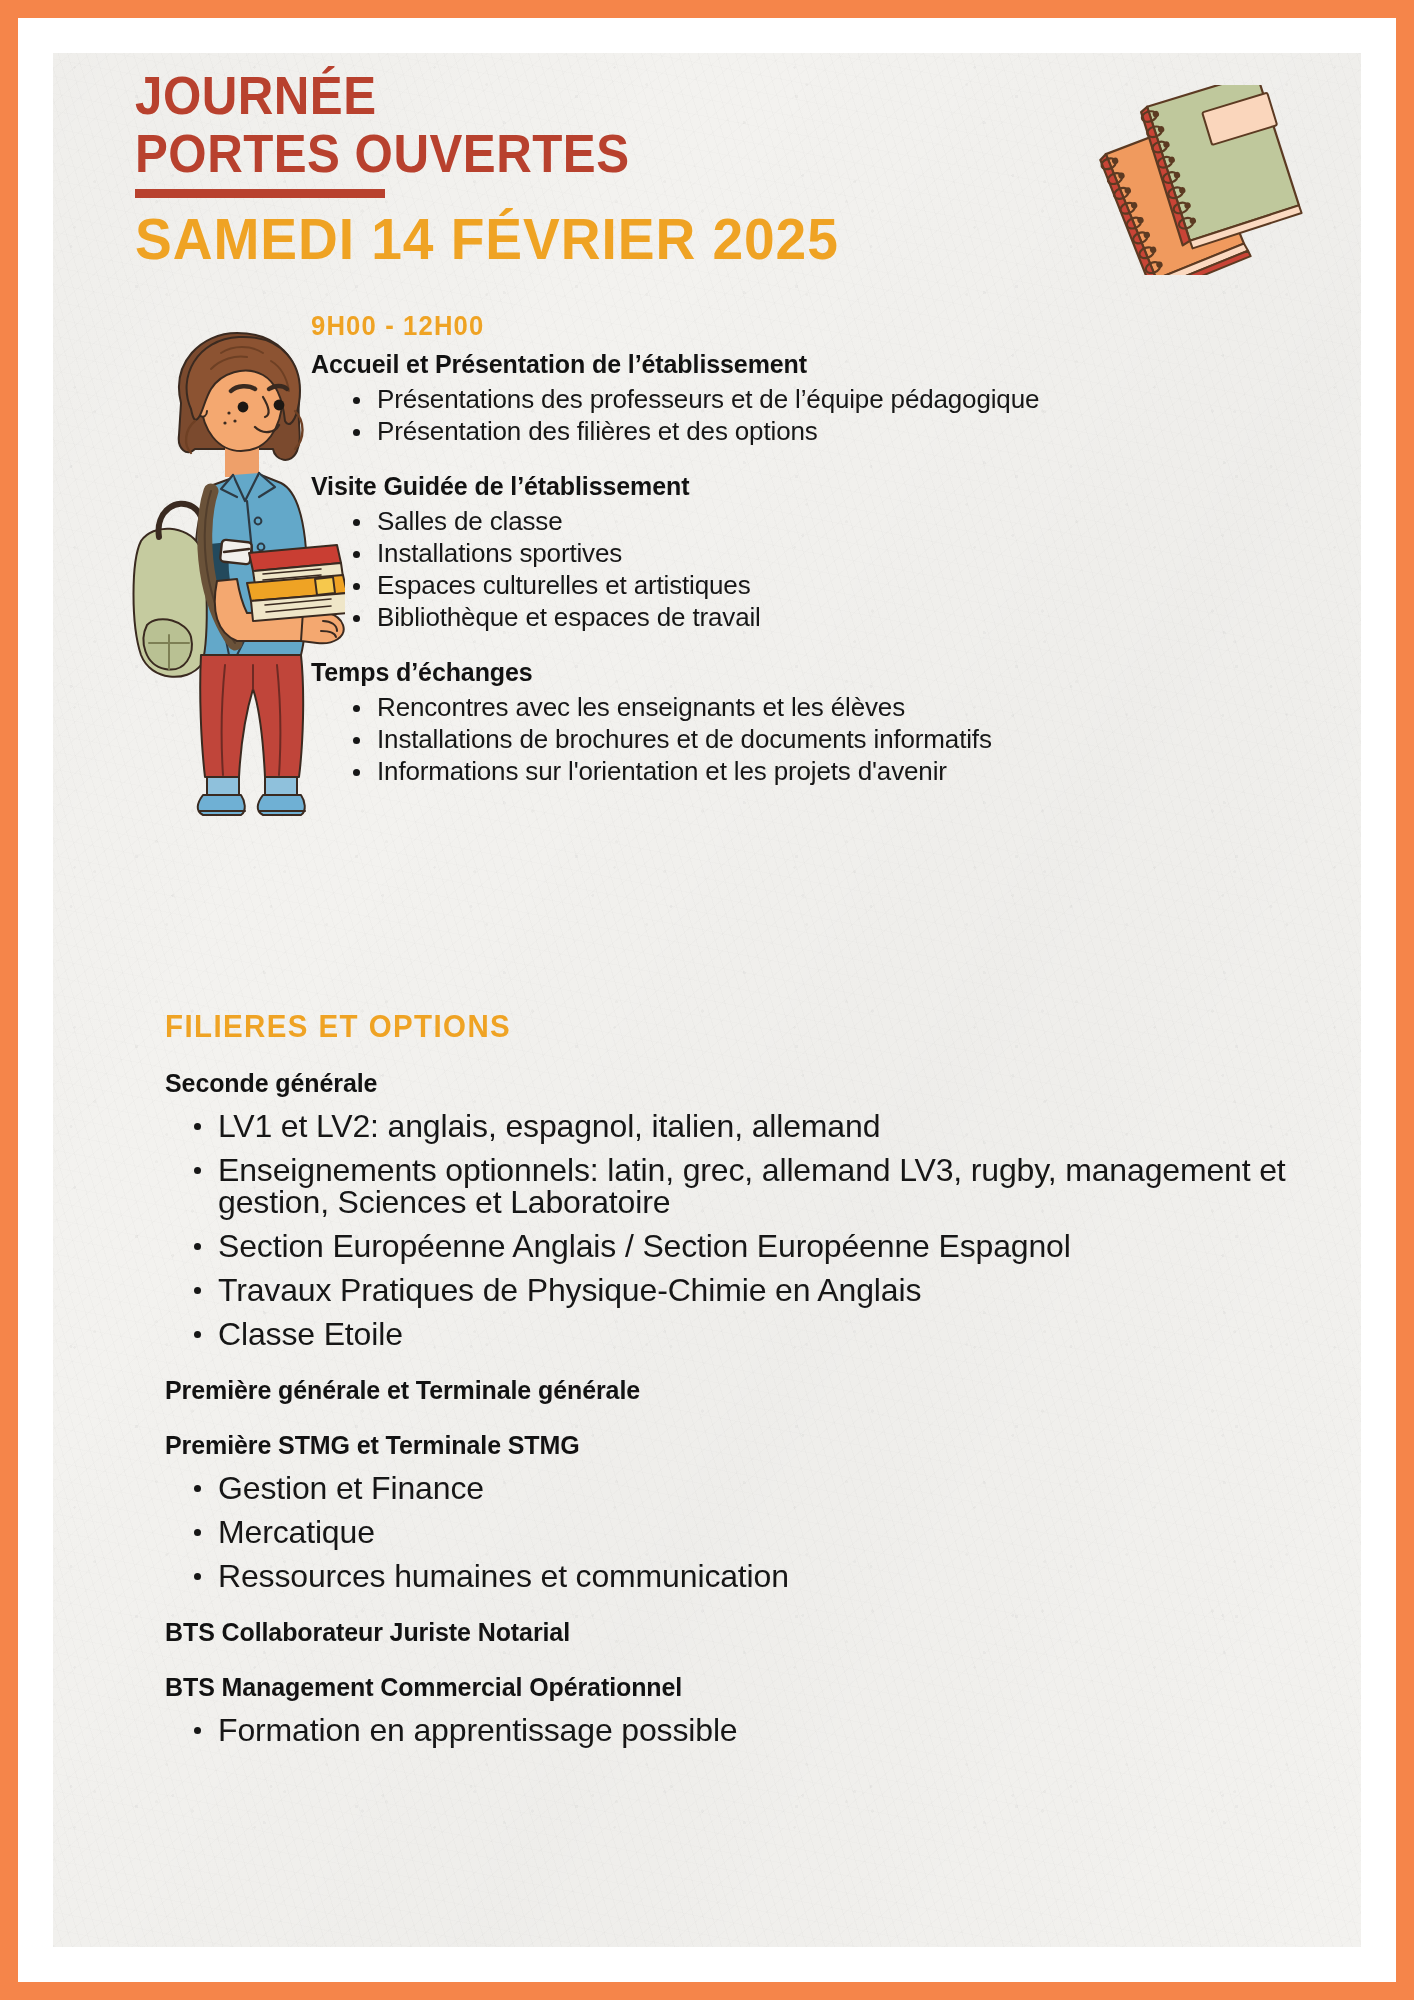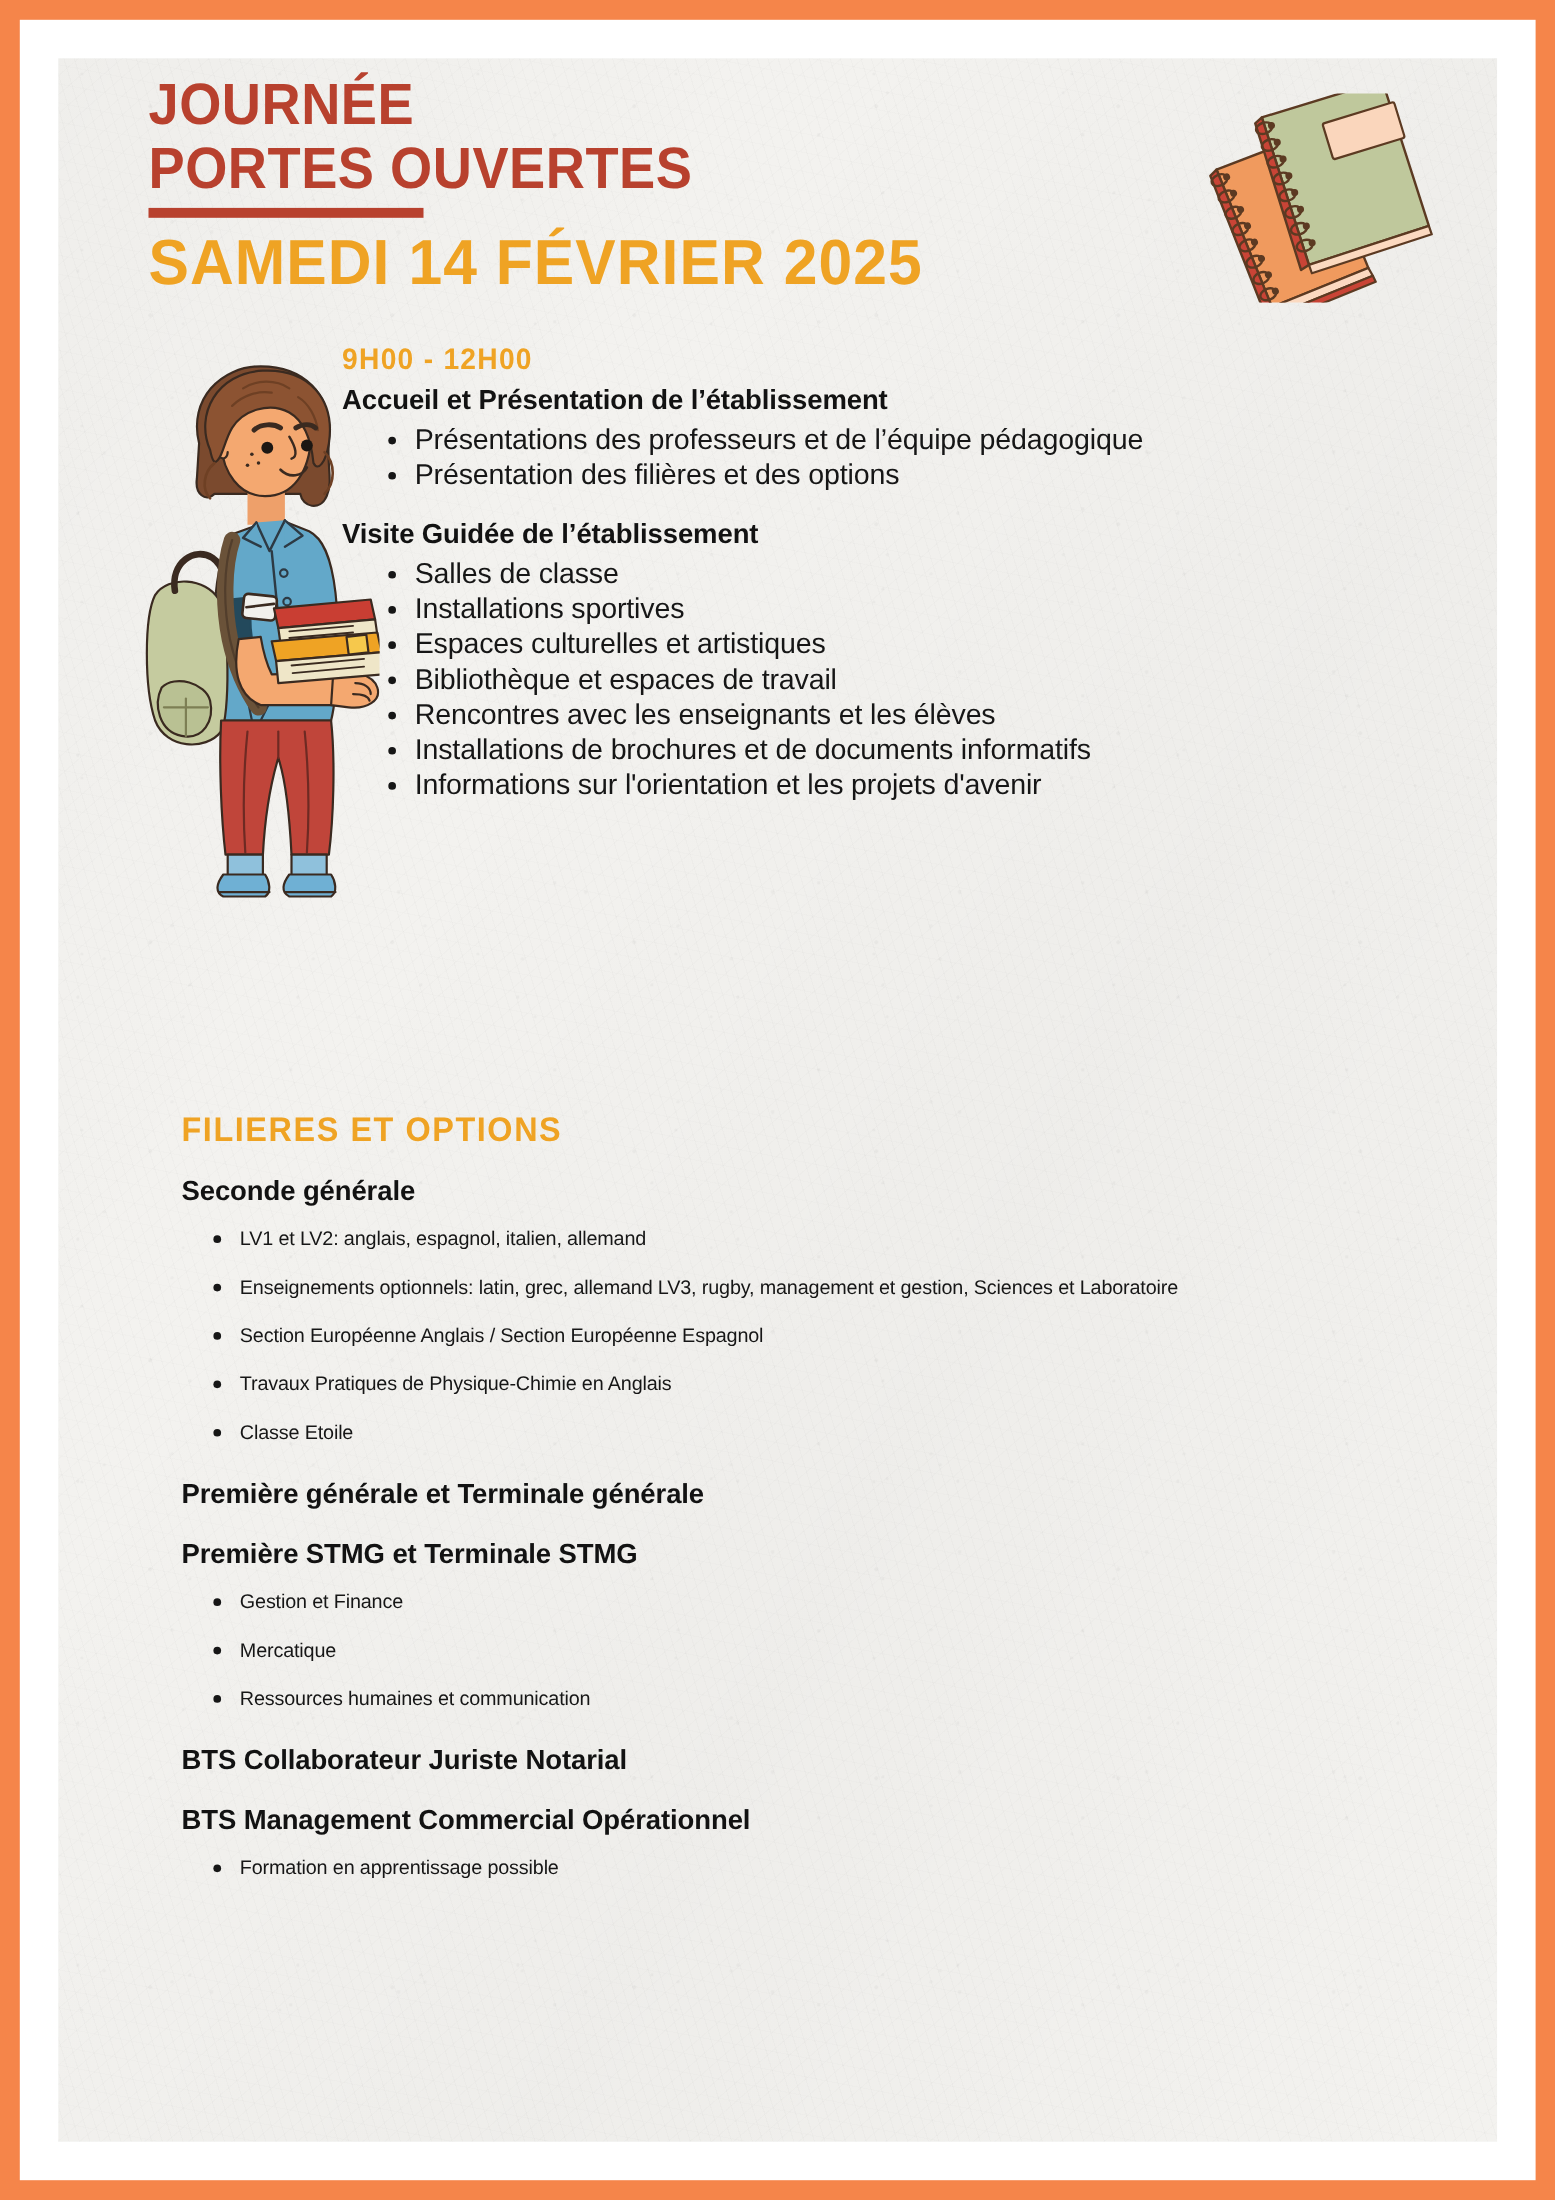--- a/index.html
+++ b/index.html
@@ -153,21 +153,21 @@
   }
   .fil-h {
     font-size:25px;
     font-weight:bold;
     color:#121212;
     margin-bottom:5px;
     letter-spacing:-.1px;
   }
   .fil-h.sp { margin-top:26px; }
   .filieres ul.b { margin-left:25px; }
-  .filieres ul.b li { font-size:18px; line-height:32px;margin-top:12px; }
+  .filieres ul.b li { font-size:32px; line-height:32px;margin-top:12px; }
 
   
   .student {
     position:absolute;
     left:72px; top:272px;
     width:220px; height:500px;
     z-index:4;
   }
   .student svg { display:block; width:100%; height:100%; }
 
@@ -365,20 +365,21 @@
         </ul>
 
         <div class="sec-h gap">Visite Guidée de l’établissement</div>
         <ul class="b">
           <li>Salles de classe</li>
           <li>Installations sportives</li>
           <li>Espaces culturelles et artistiques</li>
           <li>Bibliothèque et espaces de travail</li>
         </ul>
 
+        <div class="sec-h gap">Temps d’échanges</div>
         <ul class="b">
           <li>Rencontres avec les enseignants et les élèves</li>
           <li>Installations de brochures et de documents informatifs</li>
           <li>Informations sur l'orientation et les projets d'avenir</li>
         </ul>
       </div>
 
       <div class="filieres">
         <div class="fil-title">FILIERES ET OPTIONS</div>
 

